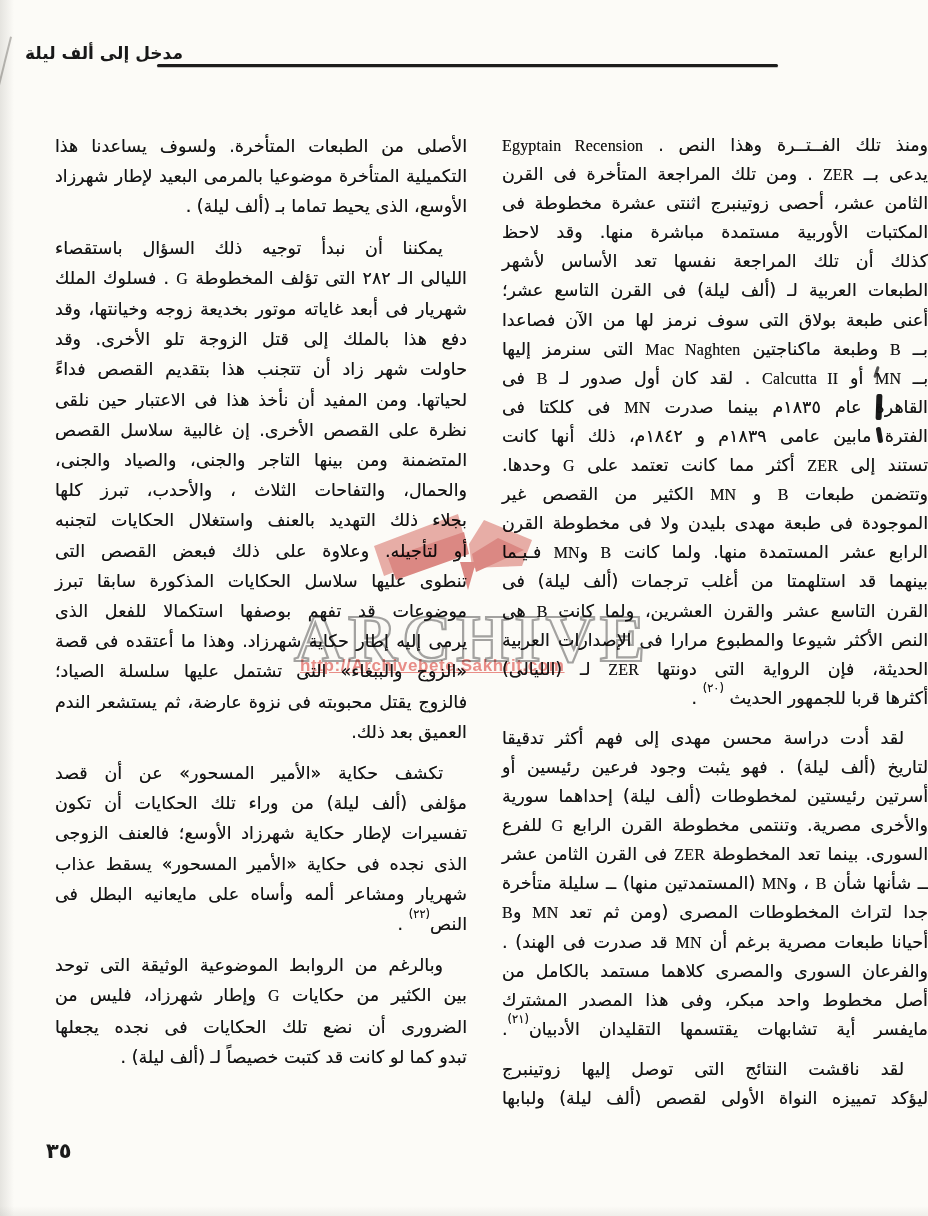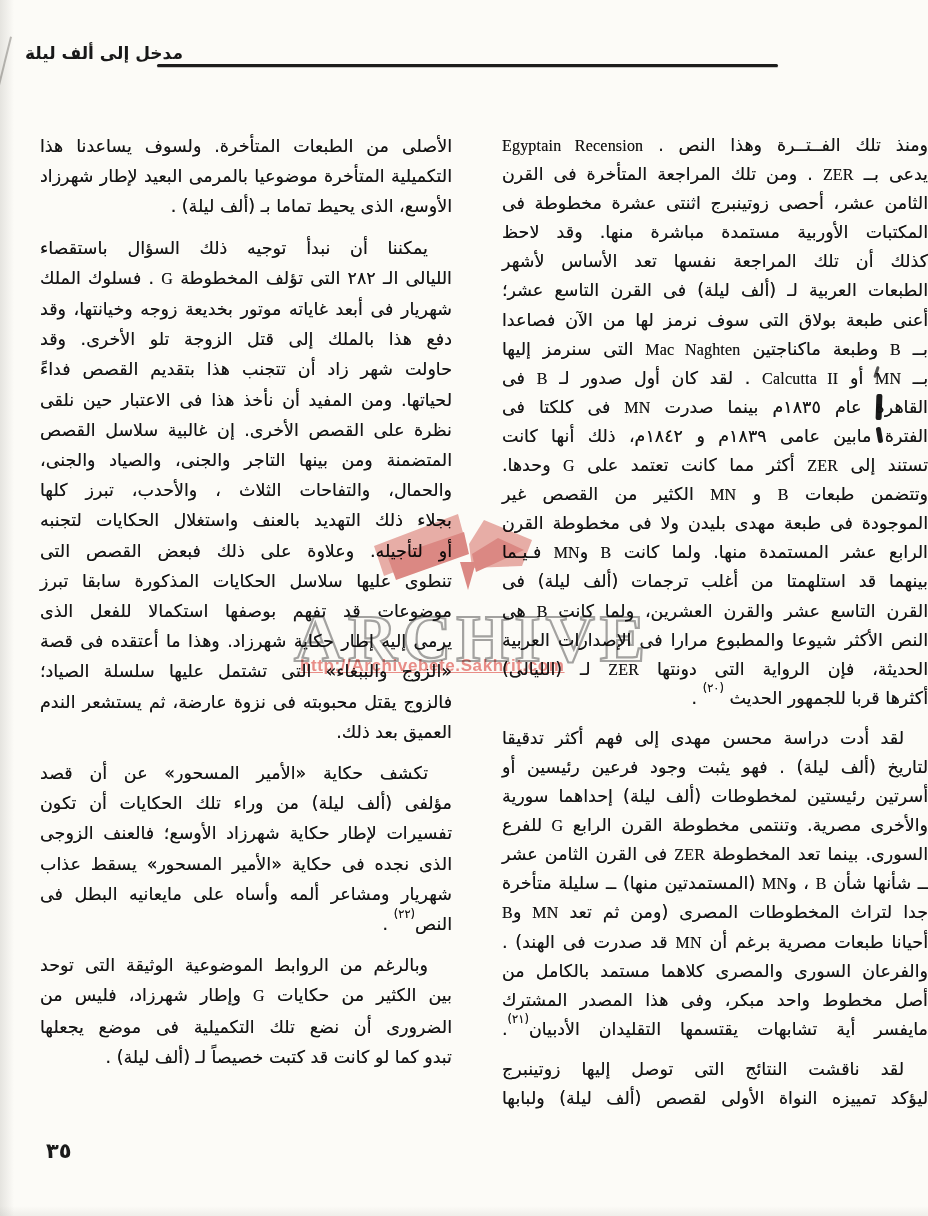--- a/index.html
+++ b/index.html
@@ -25,21 +25,21 @@
   
   .running-title{position:absolute;left:25px;top:43px;direction:rtl;
     font-size:17px;font-weight:bold;color:#181818;white-space:nowrap;}
   .head-rule{position:absolute;left:157px;top:64px;width:621px;height:3px;
     background:#1d1d1c;border-radius:2px;box-shadow:0 1px 0 rgba(30,30,30,.25);}
 
   
   .col{position:absolute;top:131px;direction:rtl;text-align:justify;
     font-size:17.5px;text-shadow:0 0 .45px rgba(10,10,10,.6);z-index:2;}
   .col-right{left:502px;width:426px;}
-  .col-left{left:40px;width:412px;}
+  .col-left{left:55px;width:412px;}
   .col-right .line{line-height:29.1px;}
   .col-left  .line{line-height:30.2px;}
   .line{text-align:justify;text-align-last:justify;}
   .line.last{text-align-last:right;}
   .para + .para{margin-top:11px;}
   .para.indent .line:first-child{text-indent:24px;}
   .lat{font-family:"Liberation Serif",serif;font-size:16px;letter-spacing:.2px;}
   sup{font-size:11.5px;line-height:0;position:relative;top:-5px;letter-spacing:-.5px;}
 
   
@@ -150,18 +150,18 @@
       <div class="line">تكشف حكاية «الأمير المسحور» عن أن قصد</div>
       <div class="line">مؤلفى (ألف ليلة) من وراء تلك الحكايات أن تكون</div>
       <div class="line">تفسيرات لإطار حكاية شهرزاد الأوسع؛ فالعنف الزوجى</div>
       <div class="line">الذى نجده فى حكاية «الأمير المسحور» يسقط عذاب</div>
       <div class="line">شهريار ومشاعر ألمه وأساه على مايعانيه البطل فى</div>
       <div class="line last">النص<sup>(٢٢)</sup> .</div>
     </div>
     <div class="para indent">
       <div class="line">وبالرغم من الروابط الموضوعية الوثيقة التى توحد</div>
       <div class="line">بين الكثير من حكايات <span class="lat">G</span> وإطار شهرزاد، فليس من</div>
-      <div class="line">الضرورى أن نضع تلك التكميلية فى موضع يجعلها</div>
+      <div class="line">الضرورى أن نضع تلك الحكايات فى نجده يجعلها</div>
       <div class="line last">تبدو كما لو كانت قد كتبت خصيصاً لـ (ألف ليلة) .</div>
     </div>
   </div>
 
 <div class="page-number">٣٥</div>
 
 </body></html>

